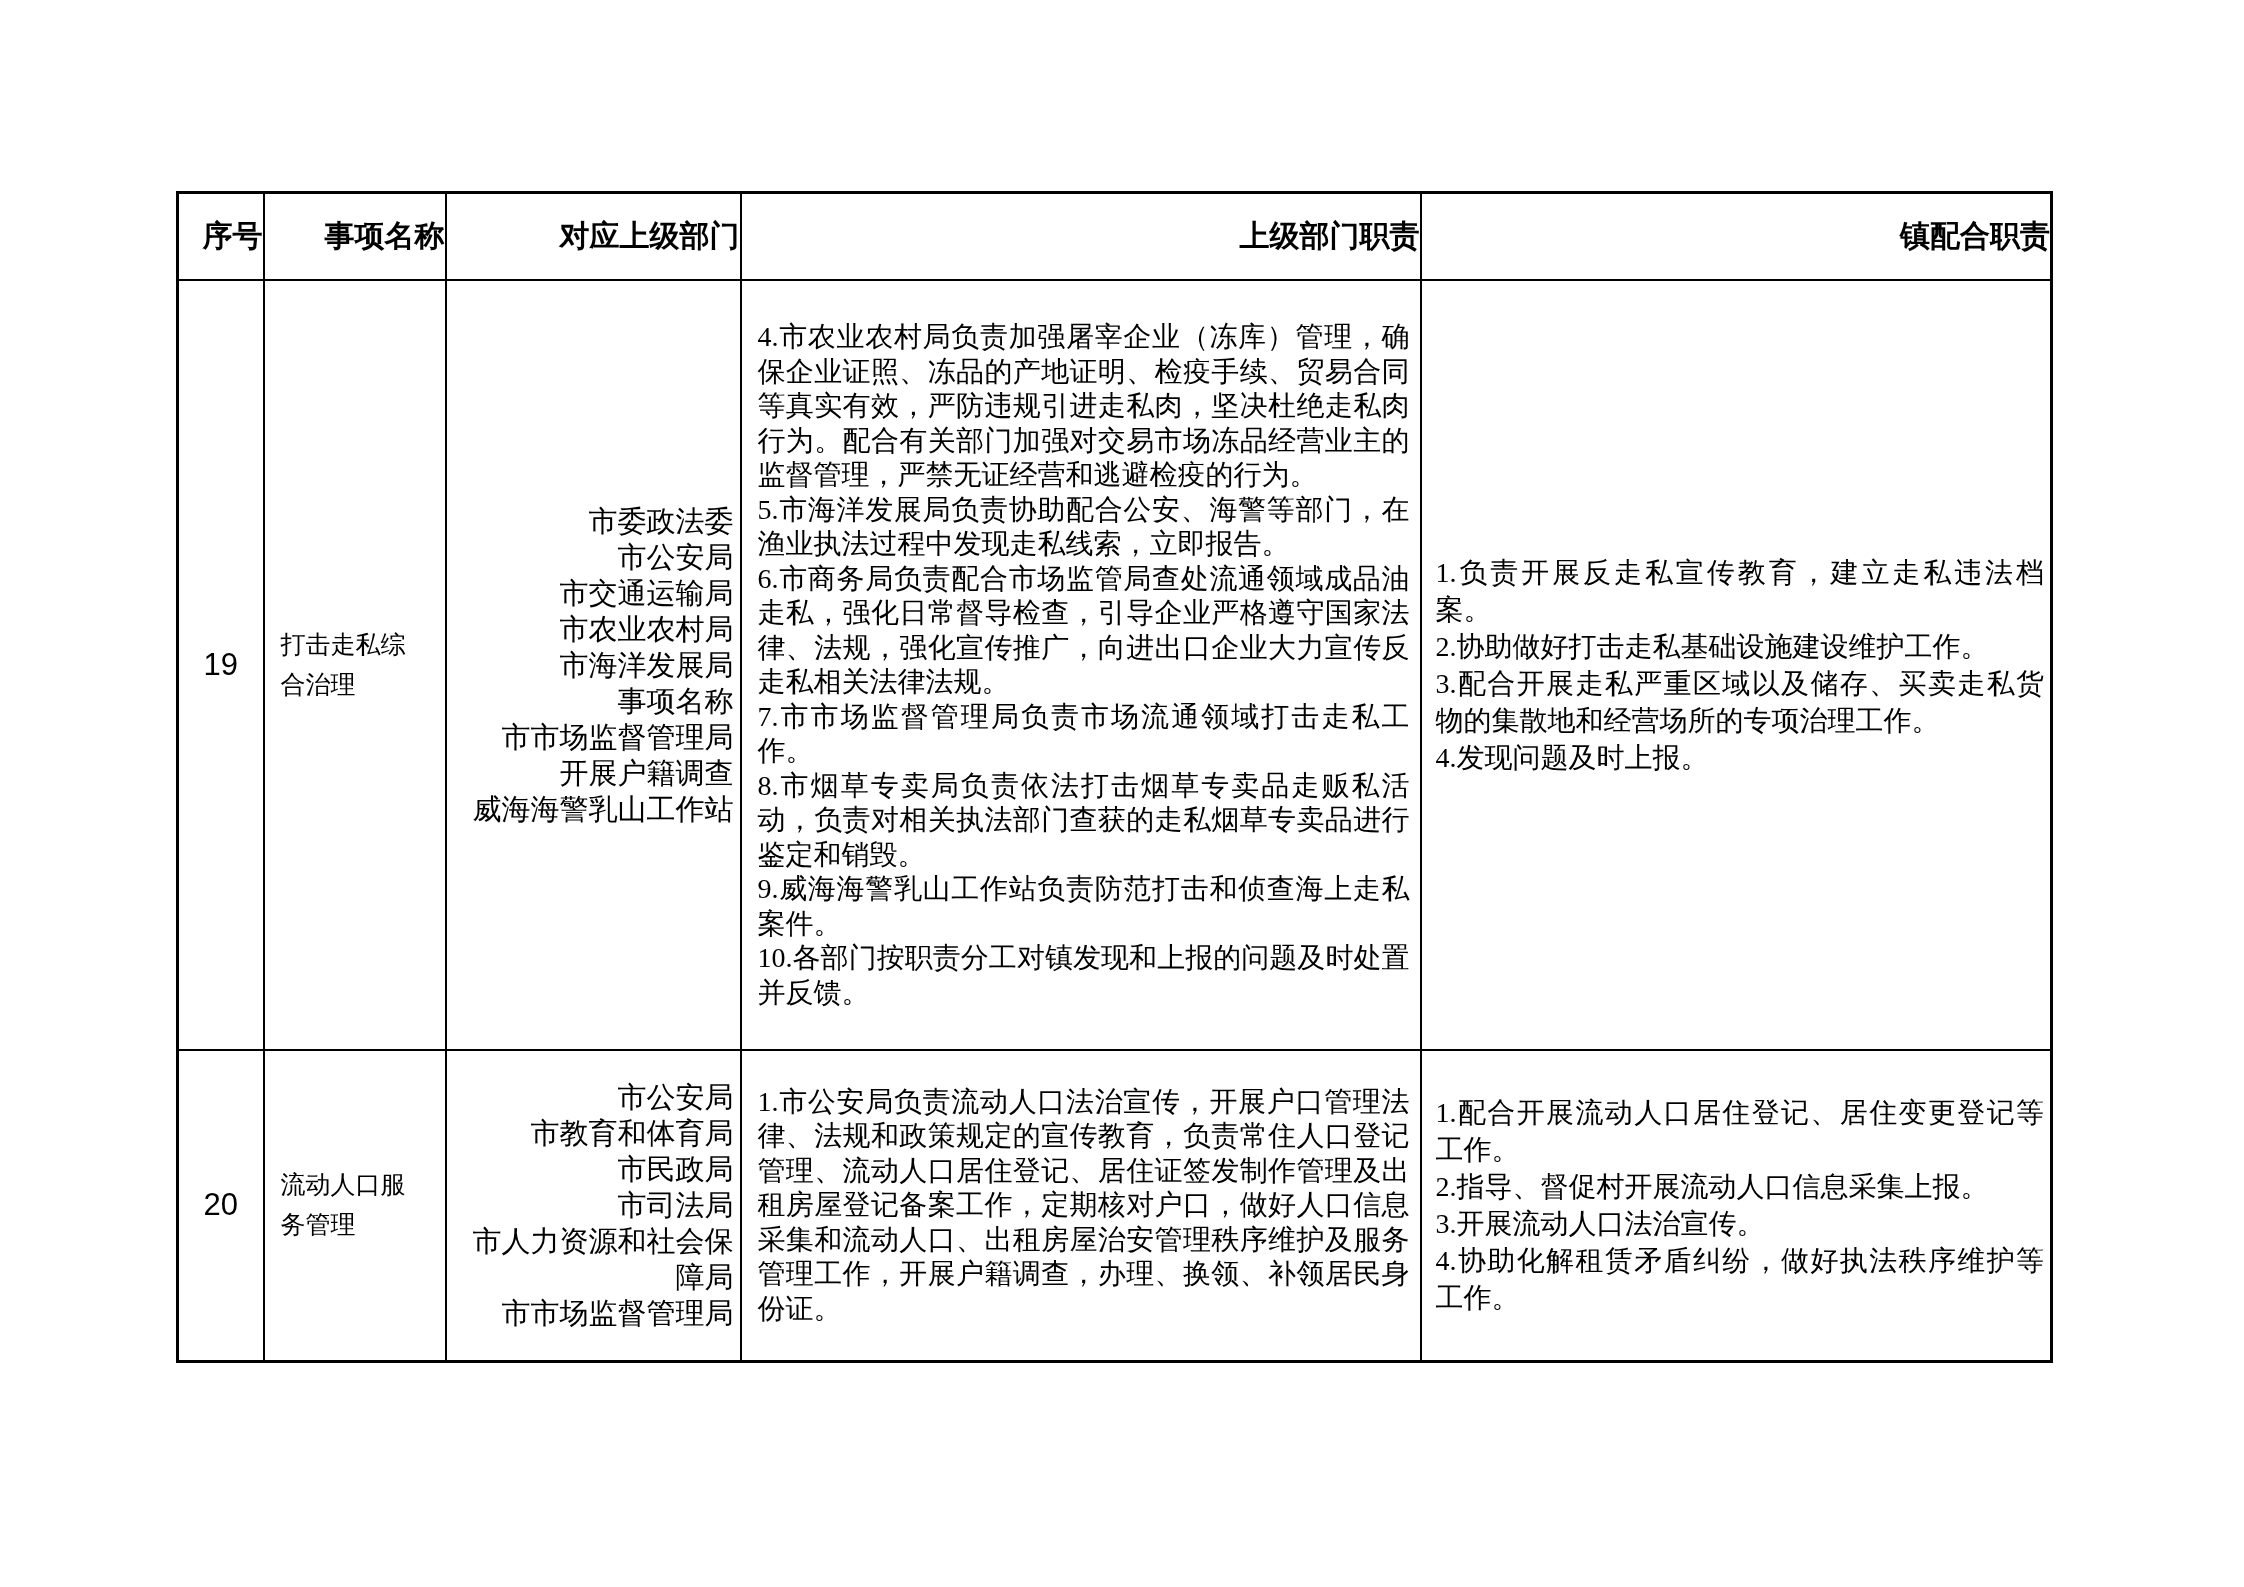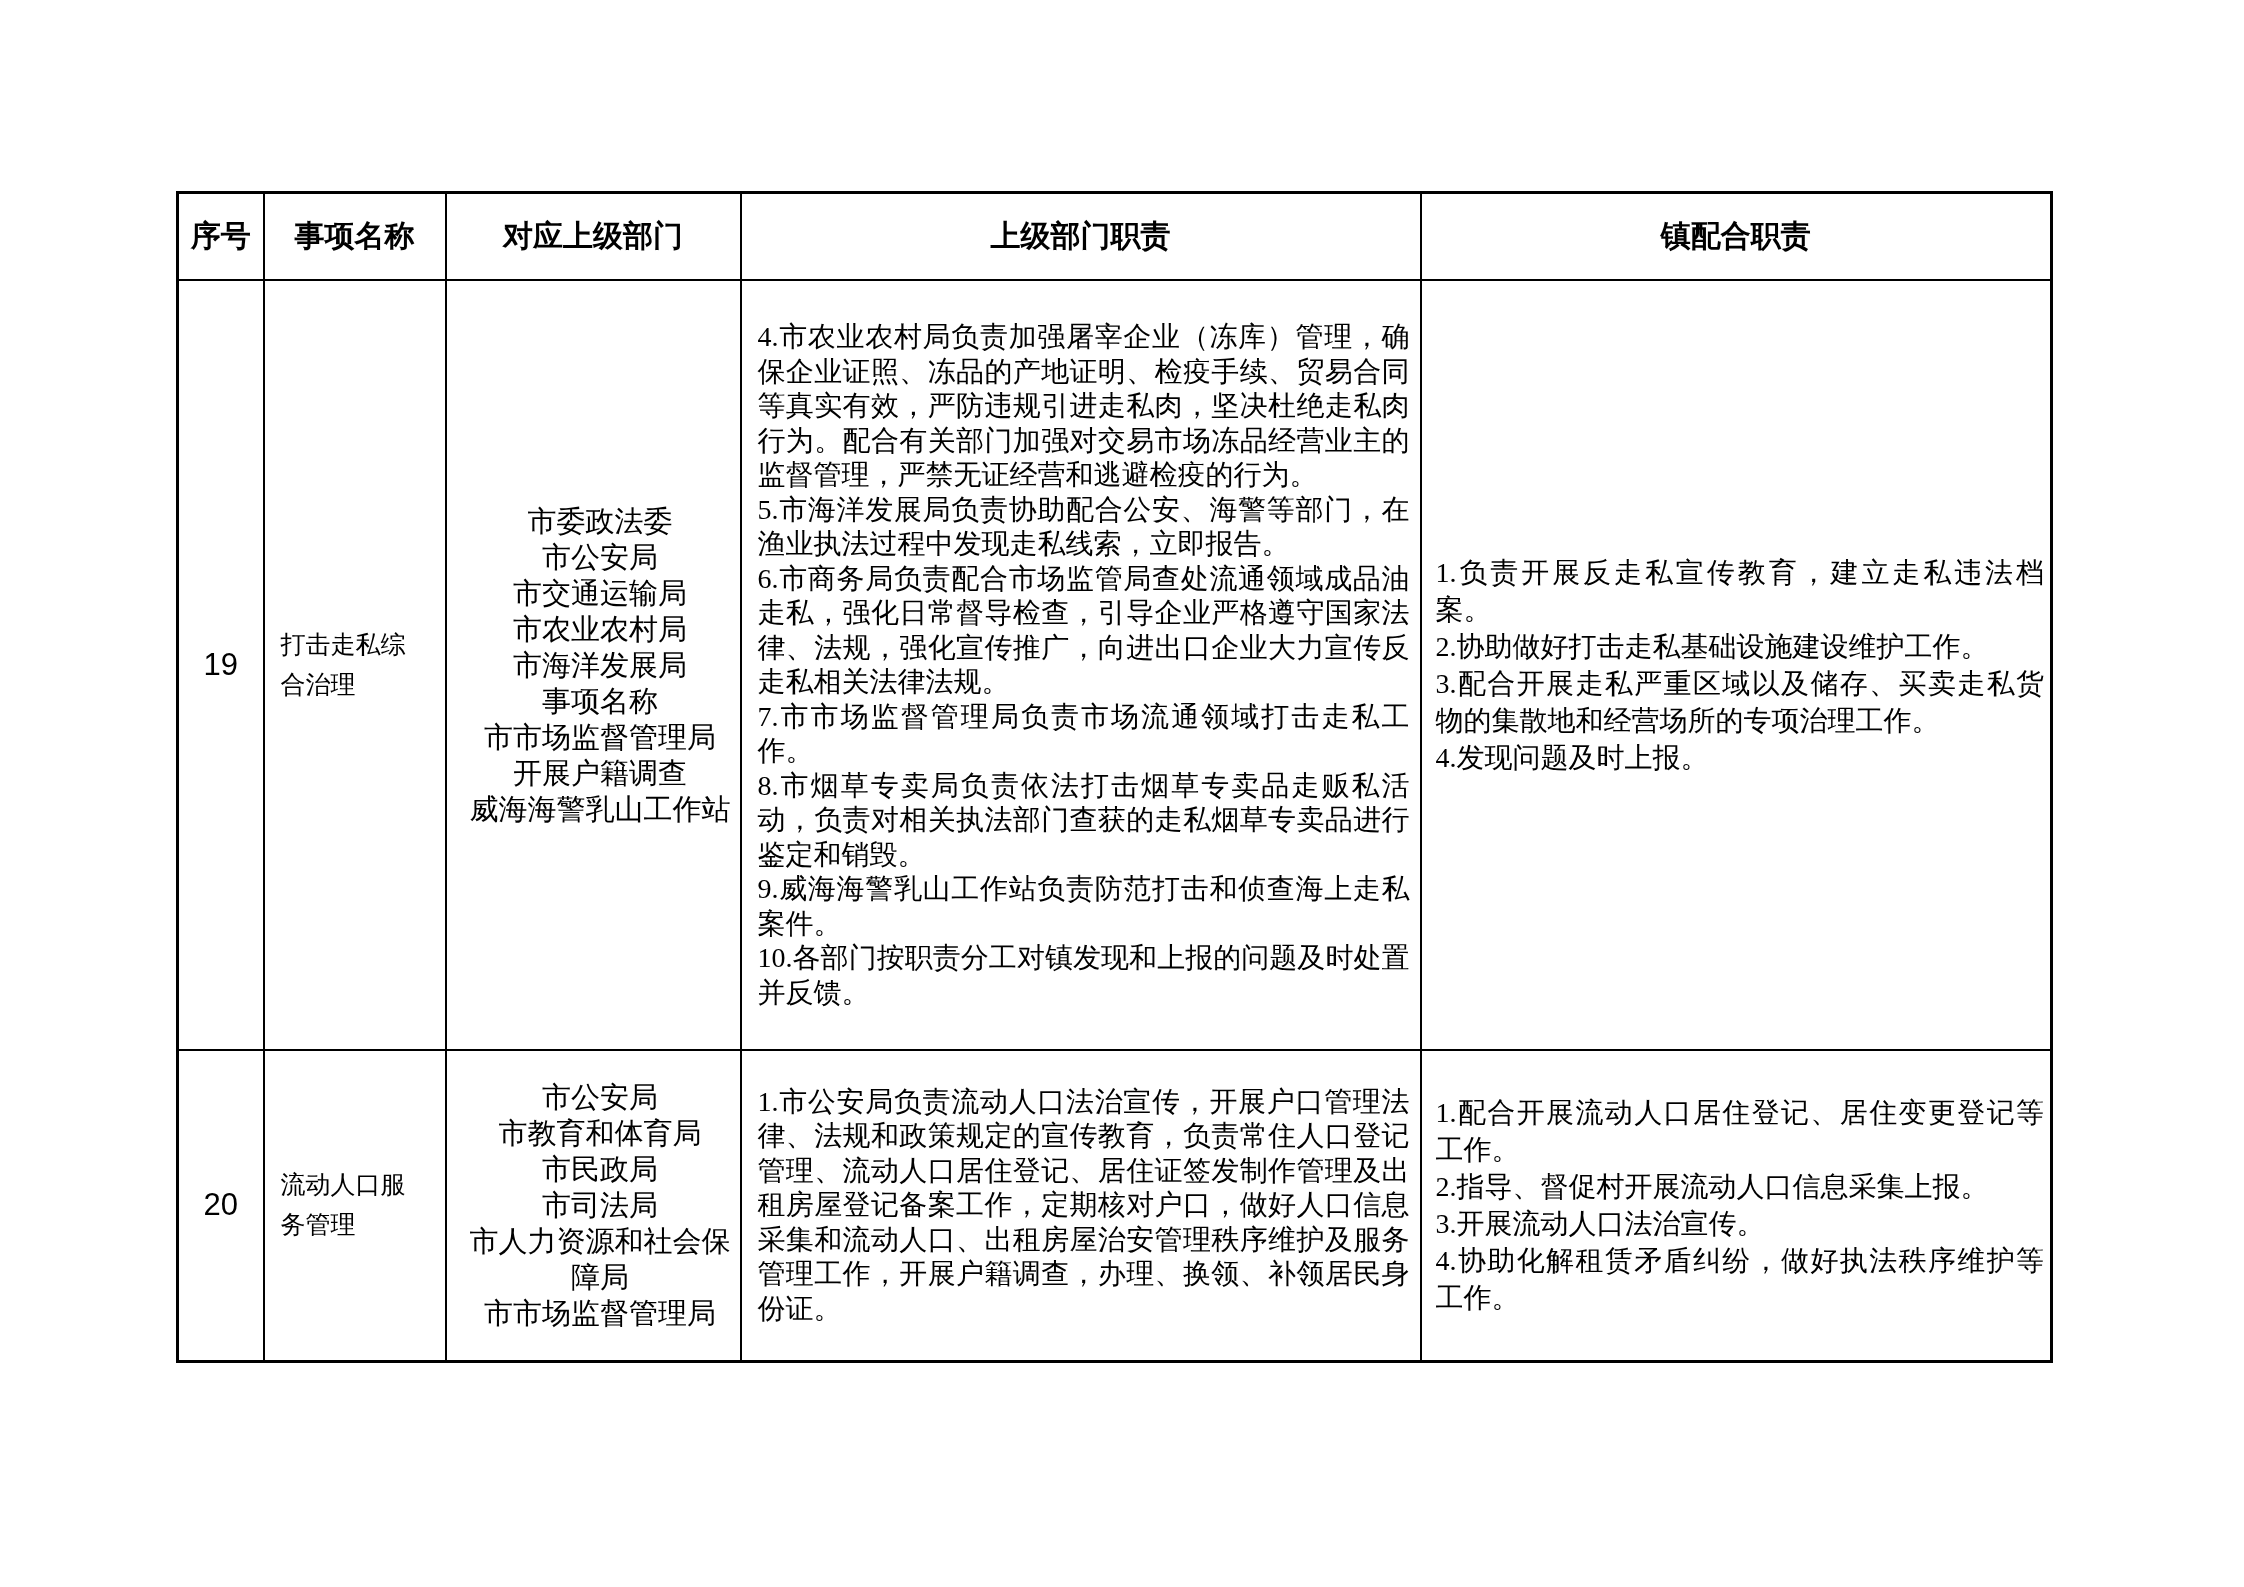--- a/index.html
+++ b/index.html
@@ -28,40 +28,40 @@
     border: 2px solid #000000;
     vertical-align: middle;
     padding: 0;
     color: #000000;
   }
   .resp-table thead th {
     height: 85px;
     font-family: "Liberation Sans", sans-serif;
     font-weight: 700;
     font-size: 30px;
-    text-align: center;
+    text-align: right;
   }
   tr.row-19 { height: 770px; }
   tr.row-20 { height: 311px; }
   td.c-seq {
     text-align: center;
     font-size: 31px;
     font-family: Liberation Sans, sans-serif;
   }
   td.c-name {
     padding: 0 16px;
     font-size: 25px;
     line-height: 40px;
     text-align: left;
   }
   td.c-dept {
     padding: 0 6px 0 20px;
     font-size: 29px;
     line-height: 36px;
-    text-align: center;
+    text-align: right;
   }
   td.c-sup {
     padding: 0 10px 0 16px;
     font-size: 28px;
     line-height: 34.5px;
     margin-top: 15px;
   }
   td.c-town {
     padding: 0 6px 0 14px;
     font-size: 28px;

